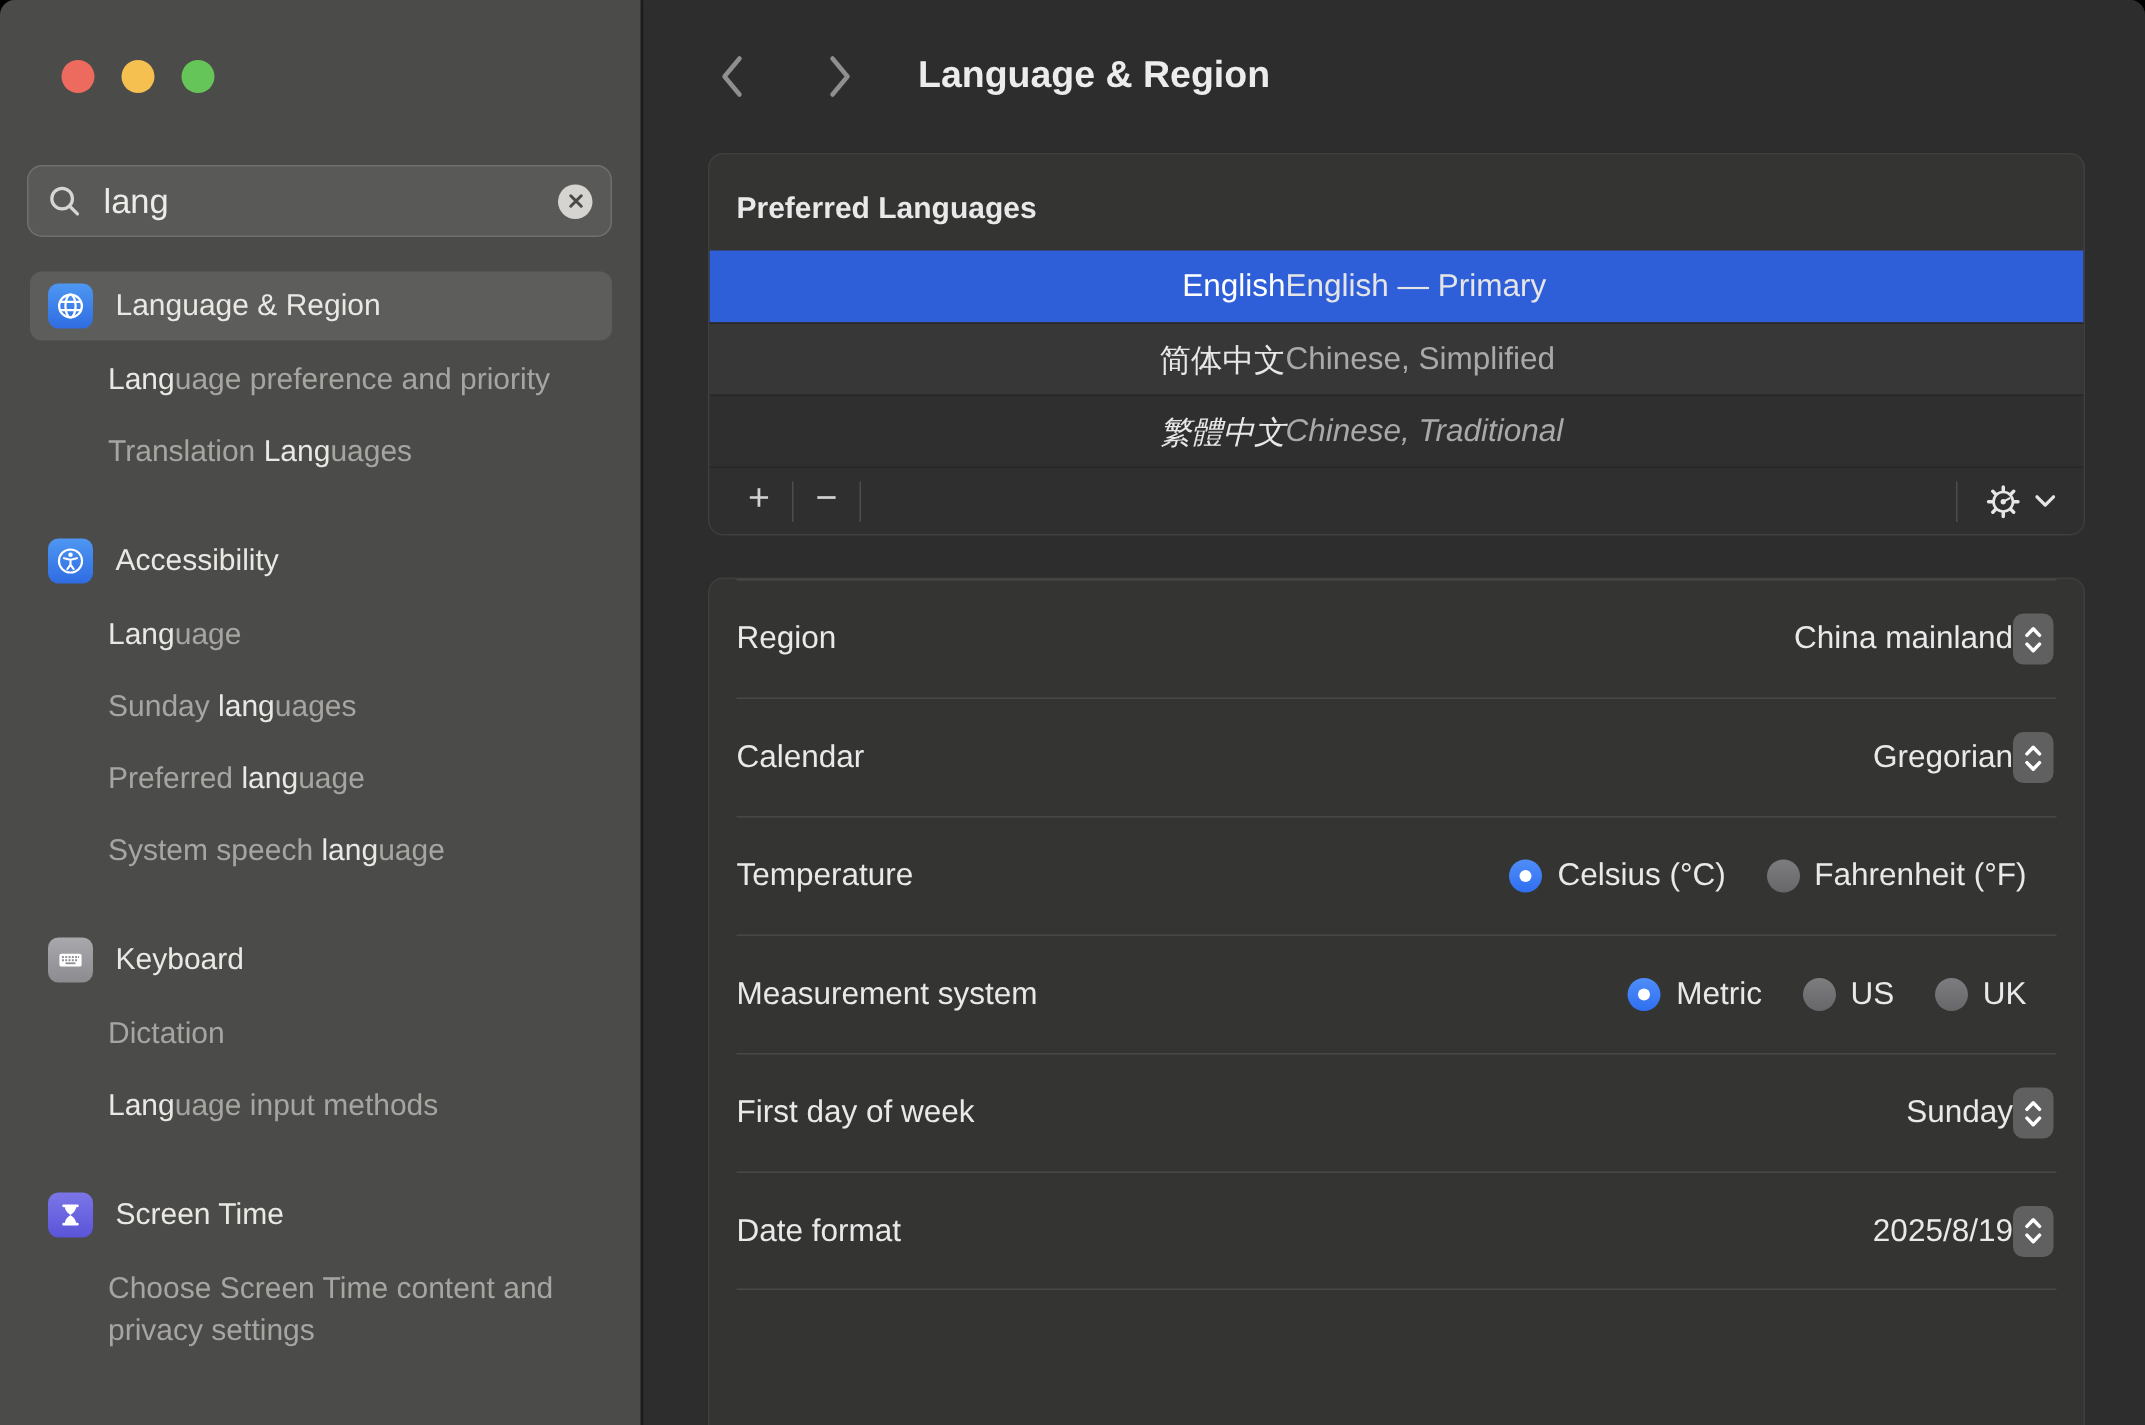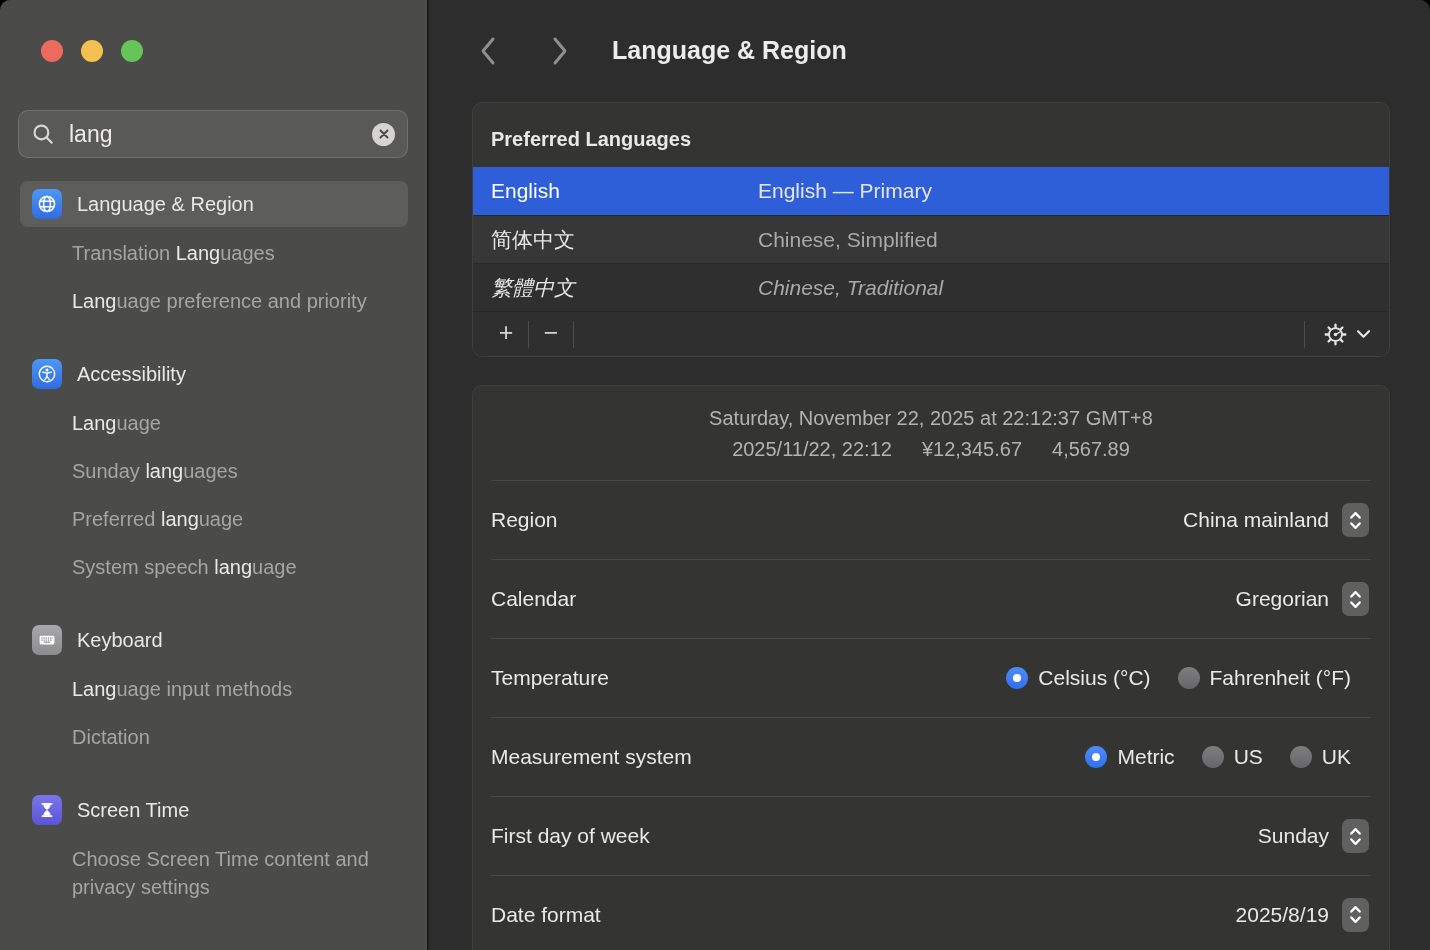--- a/index.html
+++ b/index.html
@@ -50,41 +50,41 @@
   
   .content{flex:1;background:#2d2d2d;overflow:hidden;}
   .content-header{height:101px;display:flex;align-items:center;padding-left:42px;}
   .nav-btn{width:32px;height:40px;background:transparent;border:none;padding:0;display:flex;align-items:center;justify-content:center;cursor:default;}
   .nav-btn.fwd{margin-left:41px;}
   .page-title{font-size:25px;font-weight:700;color:#ececec;margin-left:36px;}
   .card{margin:0 40px 0 43px;background:#343433;border:1px solid #3f3f3f;border-radius:10px;overflow:hidden;}
   .card1{margin-top:1px;}
   .card1-header{padding:25px 18px 16px;font-size:20px;font-weight:700;color:#e9e9e9;}
   .lang-row{height:48px;display:flex;align-items:center;cursor:default;}
-  .lang-row .col1{width:285px;padding-left:18px;font-size:21px;color:#e7e7e7;flex:none;}
+  .lang-row .col1{width:384px;padding-left:18px;font-size:21px;color:#e7e7e7;flex:none;text-align:right;}
   .lang-row .col2{font-size:21px;color:#a9a9a9;}
   .lang-row.sel{background:#2e5fd9;}
   .lang-row.sel .col1{color:#ffffff;}
   .lang-row.sel .col2{color:#e5e5e5;}
   .lang-row.alt-light{background:#373737;border-top:1px solid #272727;}
   .lang-row.alt-dark{background:#2f2f2f;border-top:1px solid #272727;font-style:italic;}
   .list-toolbar{height:45px;background:#2f2f2f;border-top:1px solid #262626;display:flex;align-items:center;padding:0 16px;}
   .tool-btn{background:transparent;border:none;color:#d2d2d2;font-size:25px;line-height:25px;width:34px;padding:0 0 3px;cursor:default;font-family:inherit;}
   .tool-sep{width:1px;height:27px;background:#4d4d4d;margin:0 5px;}
   .tool-spacer{flex:1;}
   .gear-btn{background:transparent;border:none;display:flex;align-items:center;gap:9px;padding:0 2px;margin-left:12px;cursor:default;}
   
   .card2{margin-top:28px;height:600px;}
   .preview{padding-top:17px;text-align:center;color:#b3b3b1;font-size:20px;line-height:31px;height:94px;}
   .preview .gap{display:inline-block;width:30px;}
   .settings{margin:0 18px;}
   .setting-row{height:79px;display:flex;align-items:center;border-top:1px solid rgba(255,255,255,.1);}
   .settings .setting-row:last-child{border-bottom:1px solid rgba(255,255,255,.1);}
   .setting-label{flex:1;font-size:21px;color:#e9e9e9;}
-  .setting-value{font-size:21px;color:#e9e9e9;margin-right:13px;}
+  .setting-value{font-size:21px;color:#e9e9e9;}
   .stepper{
     width:27px;height:34px;border-radius:7px;background:#606060;border:none;padding:0;
     display:flex;align-items:center;justify-content:center;flex:none;cursor:default;
     margin-right:2px;
   }
   .radio-group{display:flex;align-items:center;margin-right:20px;}
   .radio-opt{display:flex;align-items:center;gap:10px;margin-left:27px;cursor:default;}
   .radio-opt span.lbl{font-size:21px;color:#e9e9e9;}
   .radio{width:22px;height:22px;border-radius:50%;position:relative;flex:none;}
   .radio.on{background:linear-gradient(180deg,#4f8df8,#2f6ff0);}
@@ -125,22 +125,22 @@
           <span class="app-icon icon-blue">
             <svg width="20" height="20" viewBox="0 0 20 20" fill="none" stroke="#fff" stroke-width="1.5">
                 <circle cx="10" cy="10" r="7.6"></circle>
                 <ellipse cx="10" cy="10" rx="3.4" ry="7.6"></ellipse>
                 <path d="M2.9 7.2h14.2M2.9 12.8h14.2"></path>
               </svg>
           </span>
           <span class="nav-label">Language &amp; Region</span>
         </div>
         <div class="nav-children">
+          <div class="nav-child"><span class="hl">Lang</span><span>uage preference and priority</span></div>
           <div class="nav-child"><span>Translation </span><span class="hl">Lang</span><span>uages</span></div>
-          <div class="nav-child"><span class="hl">Lang</span><span>uage preference and priority</span></div>
         </div>
       </div>
 
       <div class="nav-group">
         <div class="nav-parent">
           <span class="app-icon icon-blue">
             <svg width="20" height="20" viewBox="0 0 20 20" fill="none">
                 <circle cx="10" cy="10" r="7.7" stroke="#fff" stroke-width="1.4"></circle>
                 <circle cx="10" cy="5.9" r="1.5" fill="#fff"></circle>
                 <path d="M10 9.3v3.1M10 12.4l-2.1 3M10 12.4l2.1 3M9.9 9.1l-4.2-1M10.1 9.1l4.2-1" stroke="#fff" stroke-width="1.4" stroke-linecap="round"></path>
@@ -173,22 +173,22 @@
                   <rect x="8.7" y="9.5" width="1.3" height="1.3"></rect>
                   <rect x="10.9" y="9.5" width="1.3" height="1.3"></rect>
                   <rect x="13.1" y="9.5" width="1.3" height="1.3"></rect>
                   <rect x="6.7" y="11.6" width="6.6" height="1.2"></rect>
                 </g>
               </svg>
           </span>
           <span class="nav-label">Keyboard</span>
         </div>
         <div class="nav-children">
+          <div class="nav-child"><span>Dictation</span></div>
           <div class="nav-child"><span class="hl">Lang</span><span>uage input methods</span></div>
-          <div class="nav-child"><span>Dictation</span></div>
         </div>
       </div>
 
       <div class="nav-group">
         <div class="nav-parent">
           <span class="app-icon icon-indigo">
             <svg width="18" height="18" viewBox="0 0 18 18" fill="none">
                 <path d="M4.4 2.9h9.2M4.4 15.1h9.2" stroke="#fff" stroke-width="1.8" stroke-linecap="round"></path>
                 <path d="M5.3 3.5h7.4c0 2.8-2.2 4.2-3.7 5.5C7.5 7.7 5.3 6.3 5.3 3.5zM5.3 14.5h7.4c0-2.8-2.2-4.2-3.7-5.5-1.5 1.3-3.7 2.7-3.7 5.5z" fill="#fff"></path>
               </svg>
@@ -252,24 +252,20 @@
               </g>
             </svg>
           <svg width="15" height="10" viewBox="0 0 15 10" fill="none" stroke="#e6e6e6" stroke-width="2.2" stroke-linecap="round" stroke-linejoin="round">
               <path d="M2 2.2l5.5 5.5L13 2.2"></path>
             </svg>
         </button>
       </div>
     </div>
 
     <div class="card card2">
-      <div class="preview">
-        <div>Saturday, November 22, 2025 at 22:12:37 GMT+8</div>
-        <div><span>2025/11/22, 22:12</span><span class="gap"></span><span>¥12,345.67</span><span class="gap"></span><span>4,567.89</span></div>
-      </div>
 
       <div class="settings">
 
         <div class="setting-row">
           <div class="setting-label">Region</div>
           <div class="setting-value">China mainland</div>
           <button class="stepper">
             <svg width="15" height="21" viewBox="0 0 14 20" fill="none" stroke="#fff" stroke-width="2.2" stroke-linecap="round" stroke-linejoin="round">
                 <path d="M3 7.2l4-4.2 4 4.2M3 12.8l4 4.2 4-4.2"></path>
               </svg>

